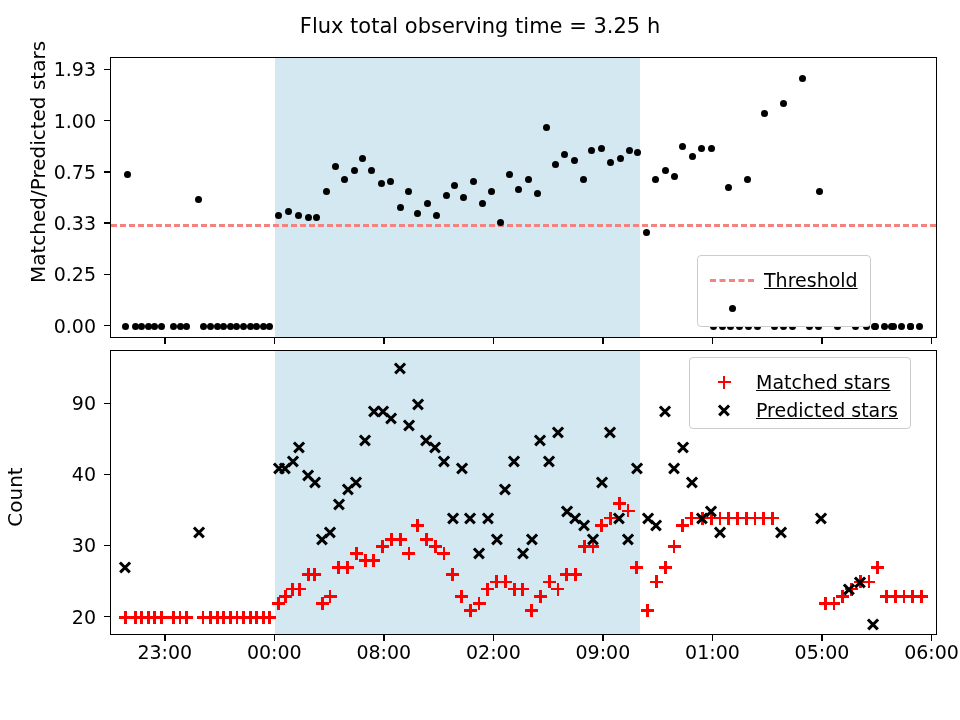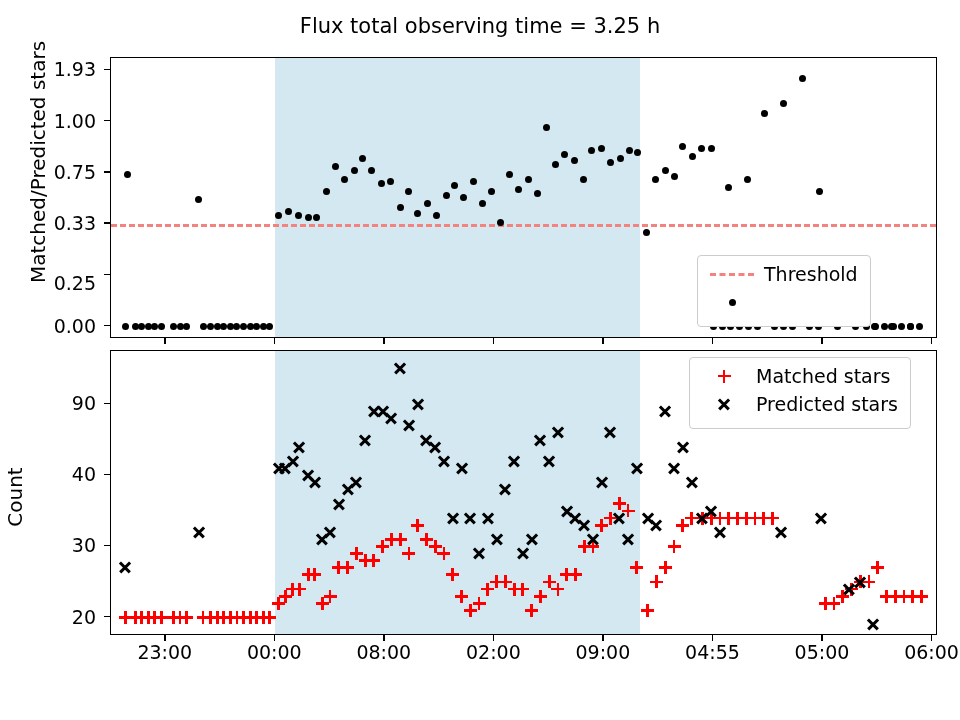--- a/index.html
+++ b/index.html
@@ -177,22 +177,23 @@
     box-sizing: border-box;
     border: 1px solid #cccccc;
     border-radius: 4px;
     background: #ffffff;
     padding: 7px 12px 7px 10px;
   }
   #legend-top { left: 697px; top: 255px; }
   #legend-bottom { left: 689px; top: 357px; }
   .legend-row {
     display: flex;
-    align-items: flex-start;
+    align-items: flex-end;
     height: 28px;
+    text-decoration: underline;
   }
   .legend-key {
     position: relative;
     width: 48px;
     height: 22px;
     flex: 0 0 48px;
   }
   .legend-text {
     font-size: 19px;
     color: #000000;
@@ -974,21 +975,21 @@
           </i>
         </span>
       <span class="legend-text">Predicted stars</span>
     </div>
   </div>
 
   <div id="axis-layer">
       <div class="ytick-mark" style="left: 104px; top: 324.893px;"></div>
       <div class="ytick-label" style="width: 96px; left: 0px; top: 325.693px;">0.00</div>
       <div class="ytick-mark" style="left: 104px; top: 273.616px;"></div>
-      <div class="ytick-label" style="width: 96px; left: 0px; top: 274.416px; margin-top: 9px;">0.25</div>
+      <div class="ytick-label" style="width: 96px; left: 0px; top: 274.416px;">0.25</div>
       <div class="ytick-mark" style="left: 104px; top: 222.339px;"></div>
       <div class="ytick-label" style="width: 96px; left: 0px; top: 223.139px;">0.33</div>
       <div class="ytick-mark" style="left: 104px; top: 171.061px;"></div>
       <div class="ytick-label" style="width: 96px; left: 0px; top: 171.861px;">0.75</div>
       <div class="ytick-mark" style="left: 104px; top: 119.784px;"></div>
       <div class="ytick-label" style="width: 96px; left: 0px; top: 120.584px;">1.00</div>
       <div class="ytick-mark" style="left: 104px; top: 68.5066px;"></div>
       <div class="ytick-label" style="width: 96px; left: 0px; top: 69.3066px;">1.93</div>
       <div class="ytick-mark" style="left: 104px; top: 615.721px;"></div>
       <div class="ytick-label" style="width: 96px; left: 0px; top: 616.521px;">20</div>
@@ -1007,21 +1008,21 @@
       <div class="xtick-mark" style="left: 383.041px; top: 635px;"></div>
       <div class="xtick-label" style="left: 383.841px;">08:00</div>
       <div class="xtick-mark" style="left: 383.041px; top: 338px;"></div>
       <div class="xtick-mark" style="left: 492.577px; top: 635px;"></div>
       <div class="xtick-label" style="left: 493.377px;">02:00</div>
       <div class="xtick-mark" style="left: 492.577px; top: 338px;"></div>
       <div class="xtick-mark" style="left: 602.114px; top: 635px;"></div>
       <div class="xtick-label" style="left: 602.914px;">09:00</div>
       <div class="xtick-mark" style="left: 602.114px; top: 338px;"></div>
       <div class="xtick-mark" style="left: 711.65px; top: 635px;"></div>
-      <div class="xtick-label" style="left: 712.45px;">04:55</div>
+      <div class="xtick-label" style="left: 712.45px;">01:00</div>
       <div class="xtick-mark" style="left: 711.65px; top: 338px;"></div>
       <div class="xtick-mark" style="left: 821.187px; top: 635px;"></div>
       <div class="xtick-label" style="left: 821.987px;">05:00</div>
       <div class="xtick-mark" style="left: 821.187px; top: 338px;"></div>
       <div class="xtick-mark" style="left: 930.723px; top: 635px;"></div>
       <div class="xtick-label" style="left: 931.523px;">06:00</div>
       <div class="xtick-mark" style="left: 930.723px; top: 338px;"></div>
     </div>
 
 </div>

